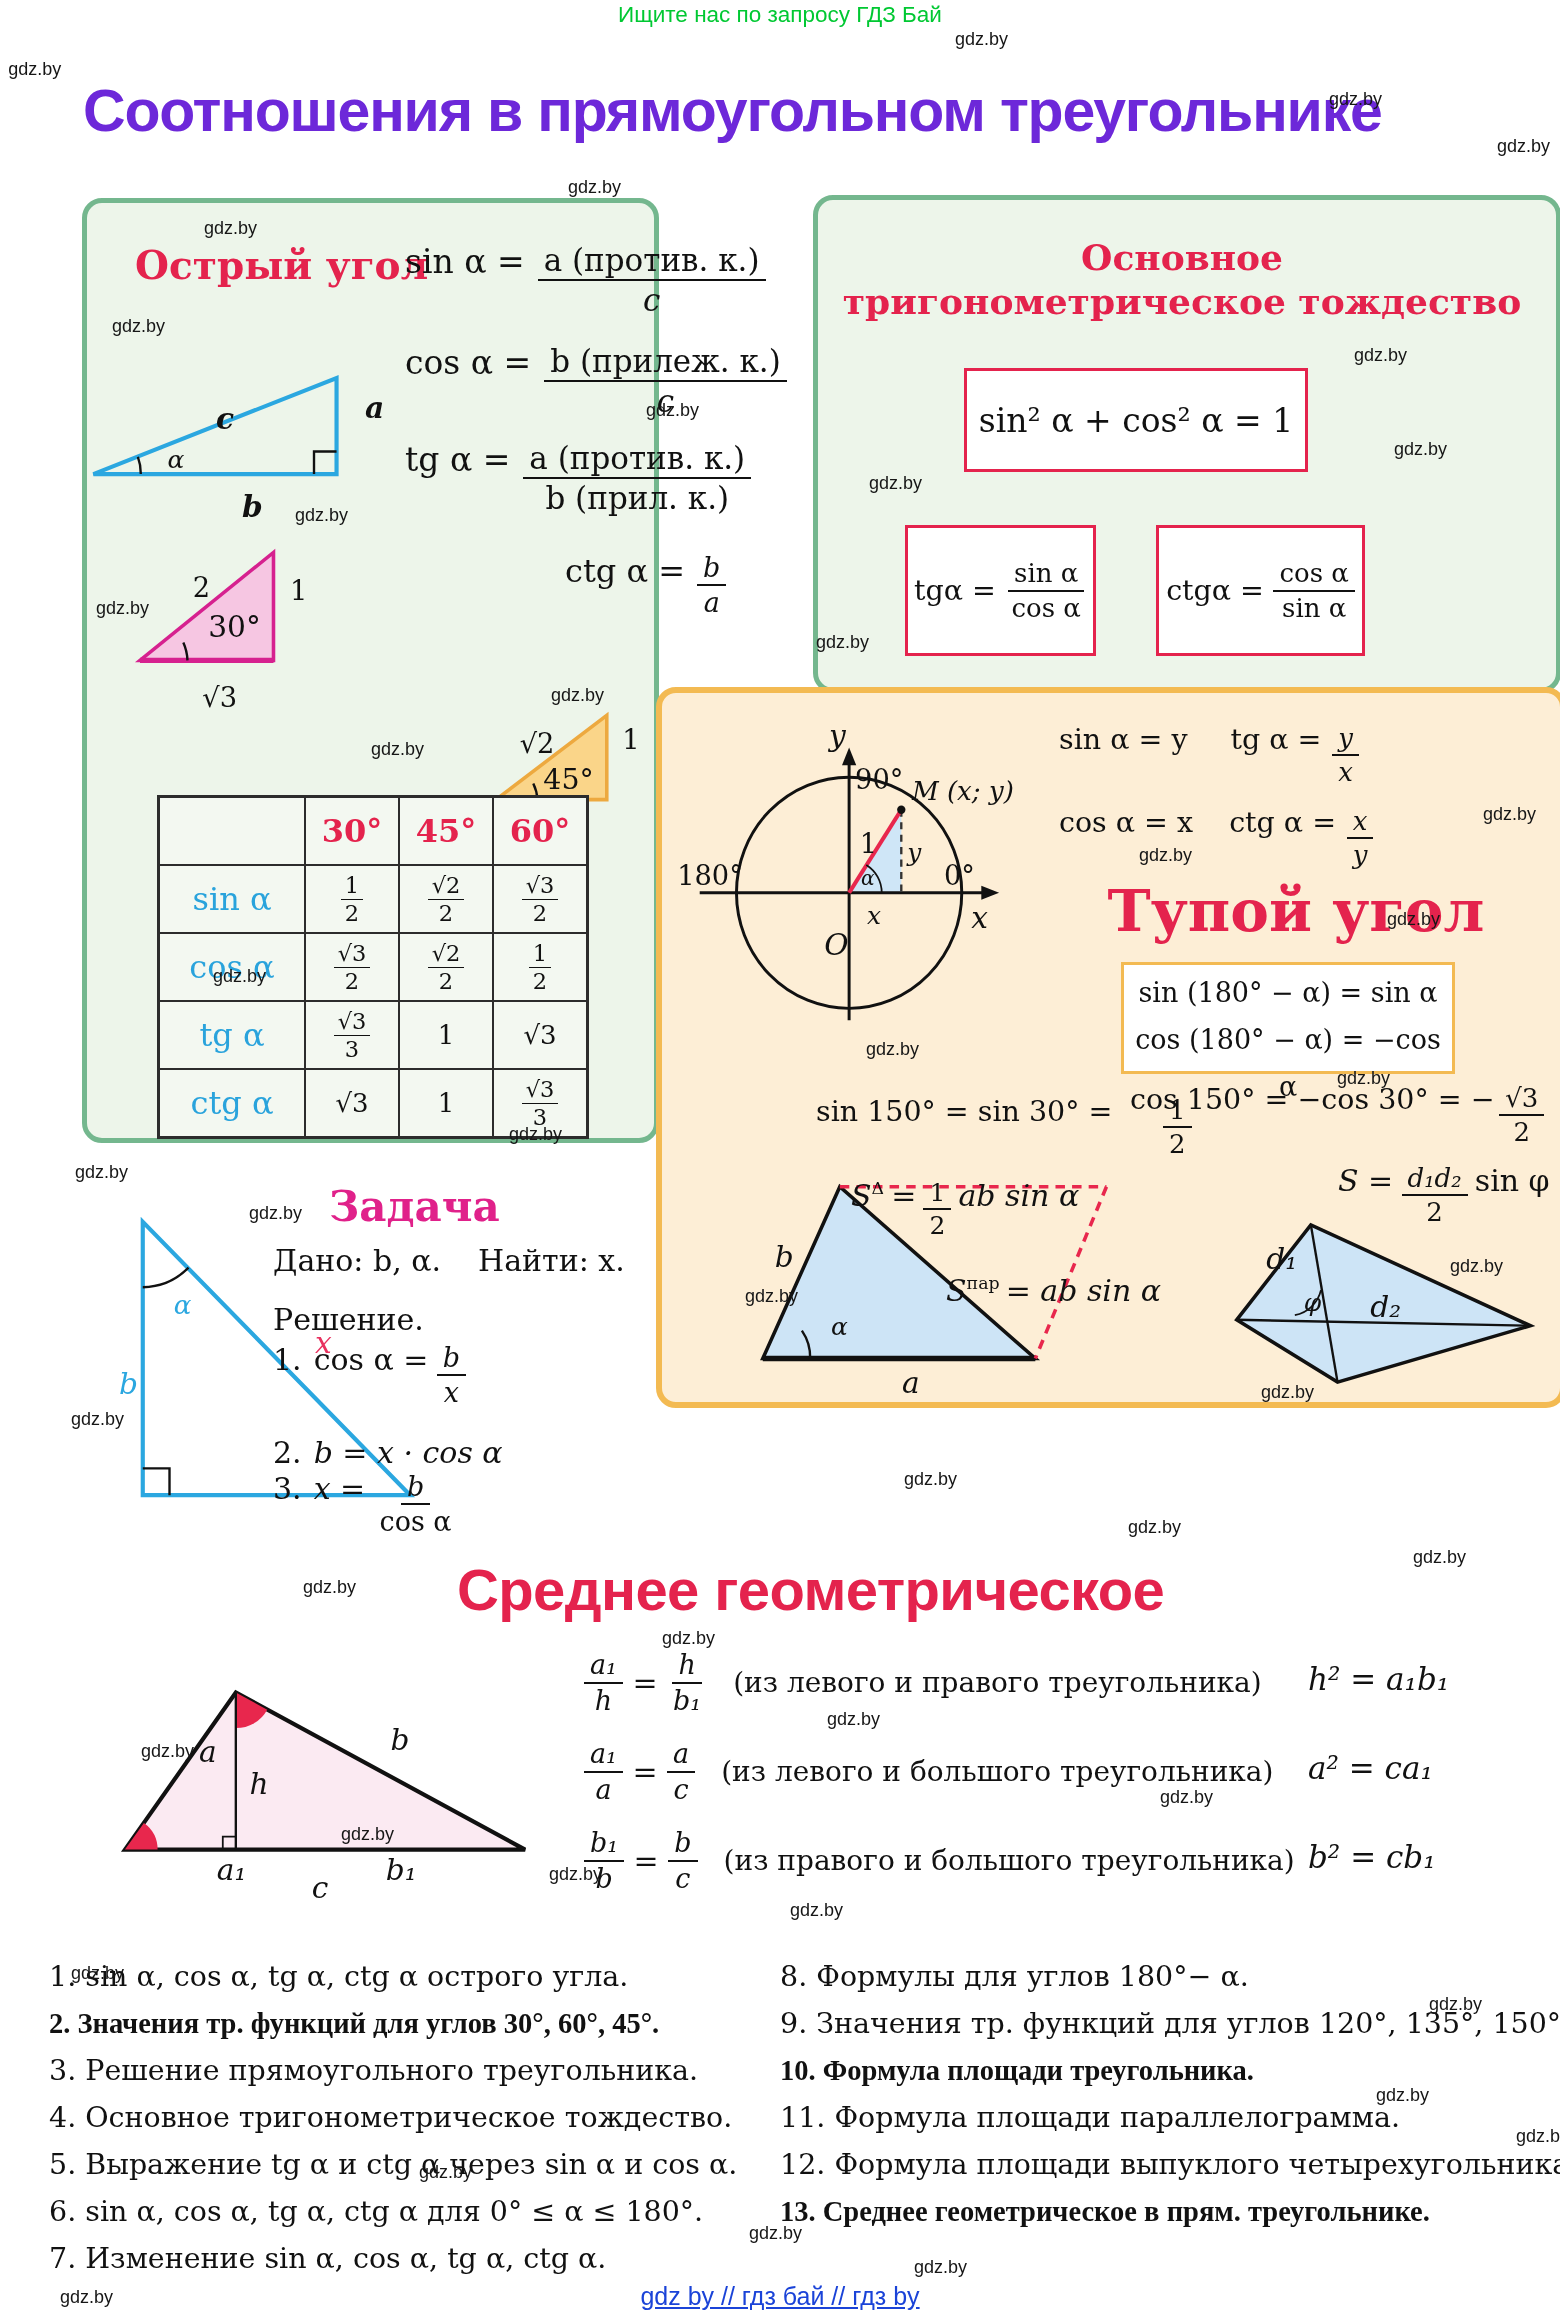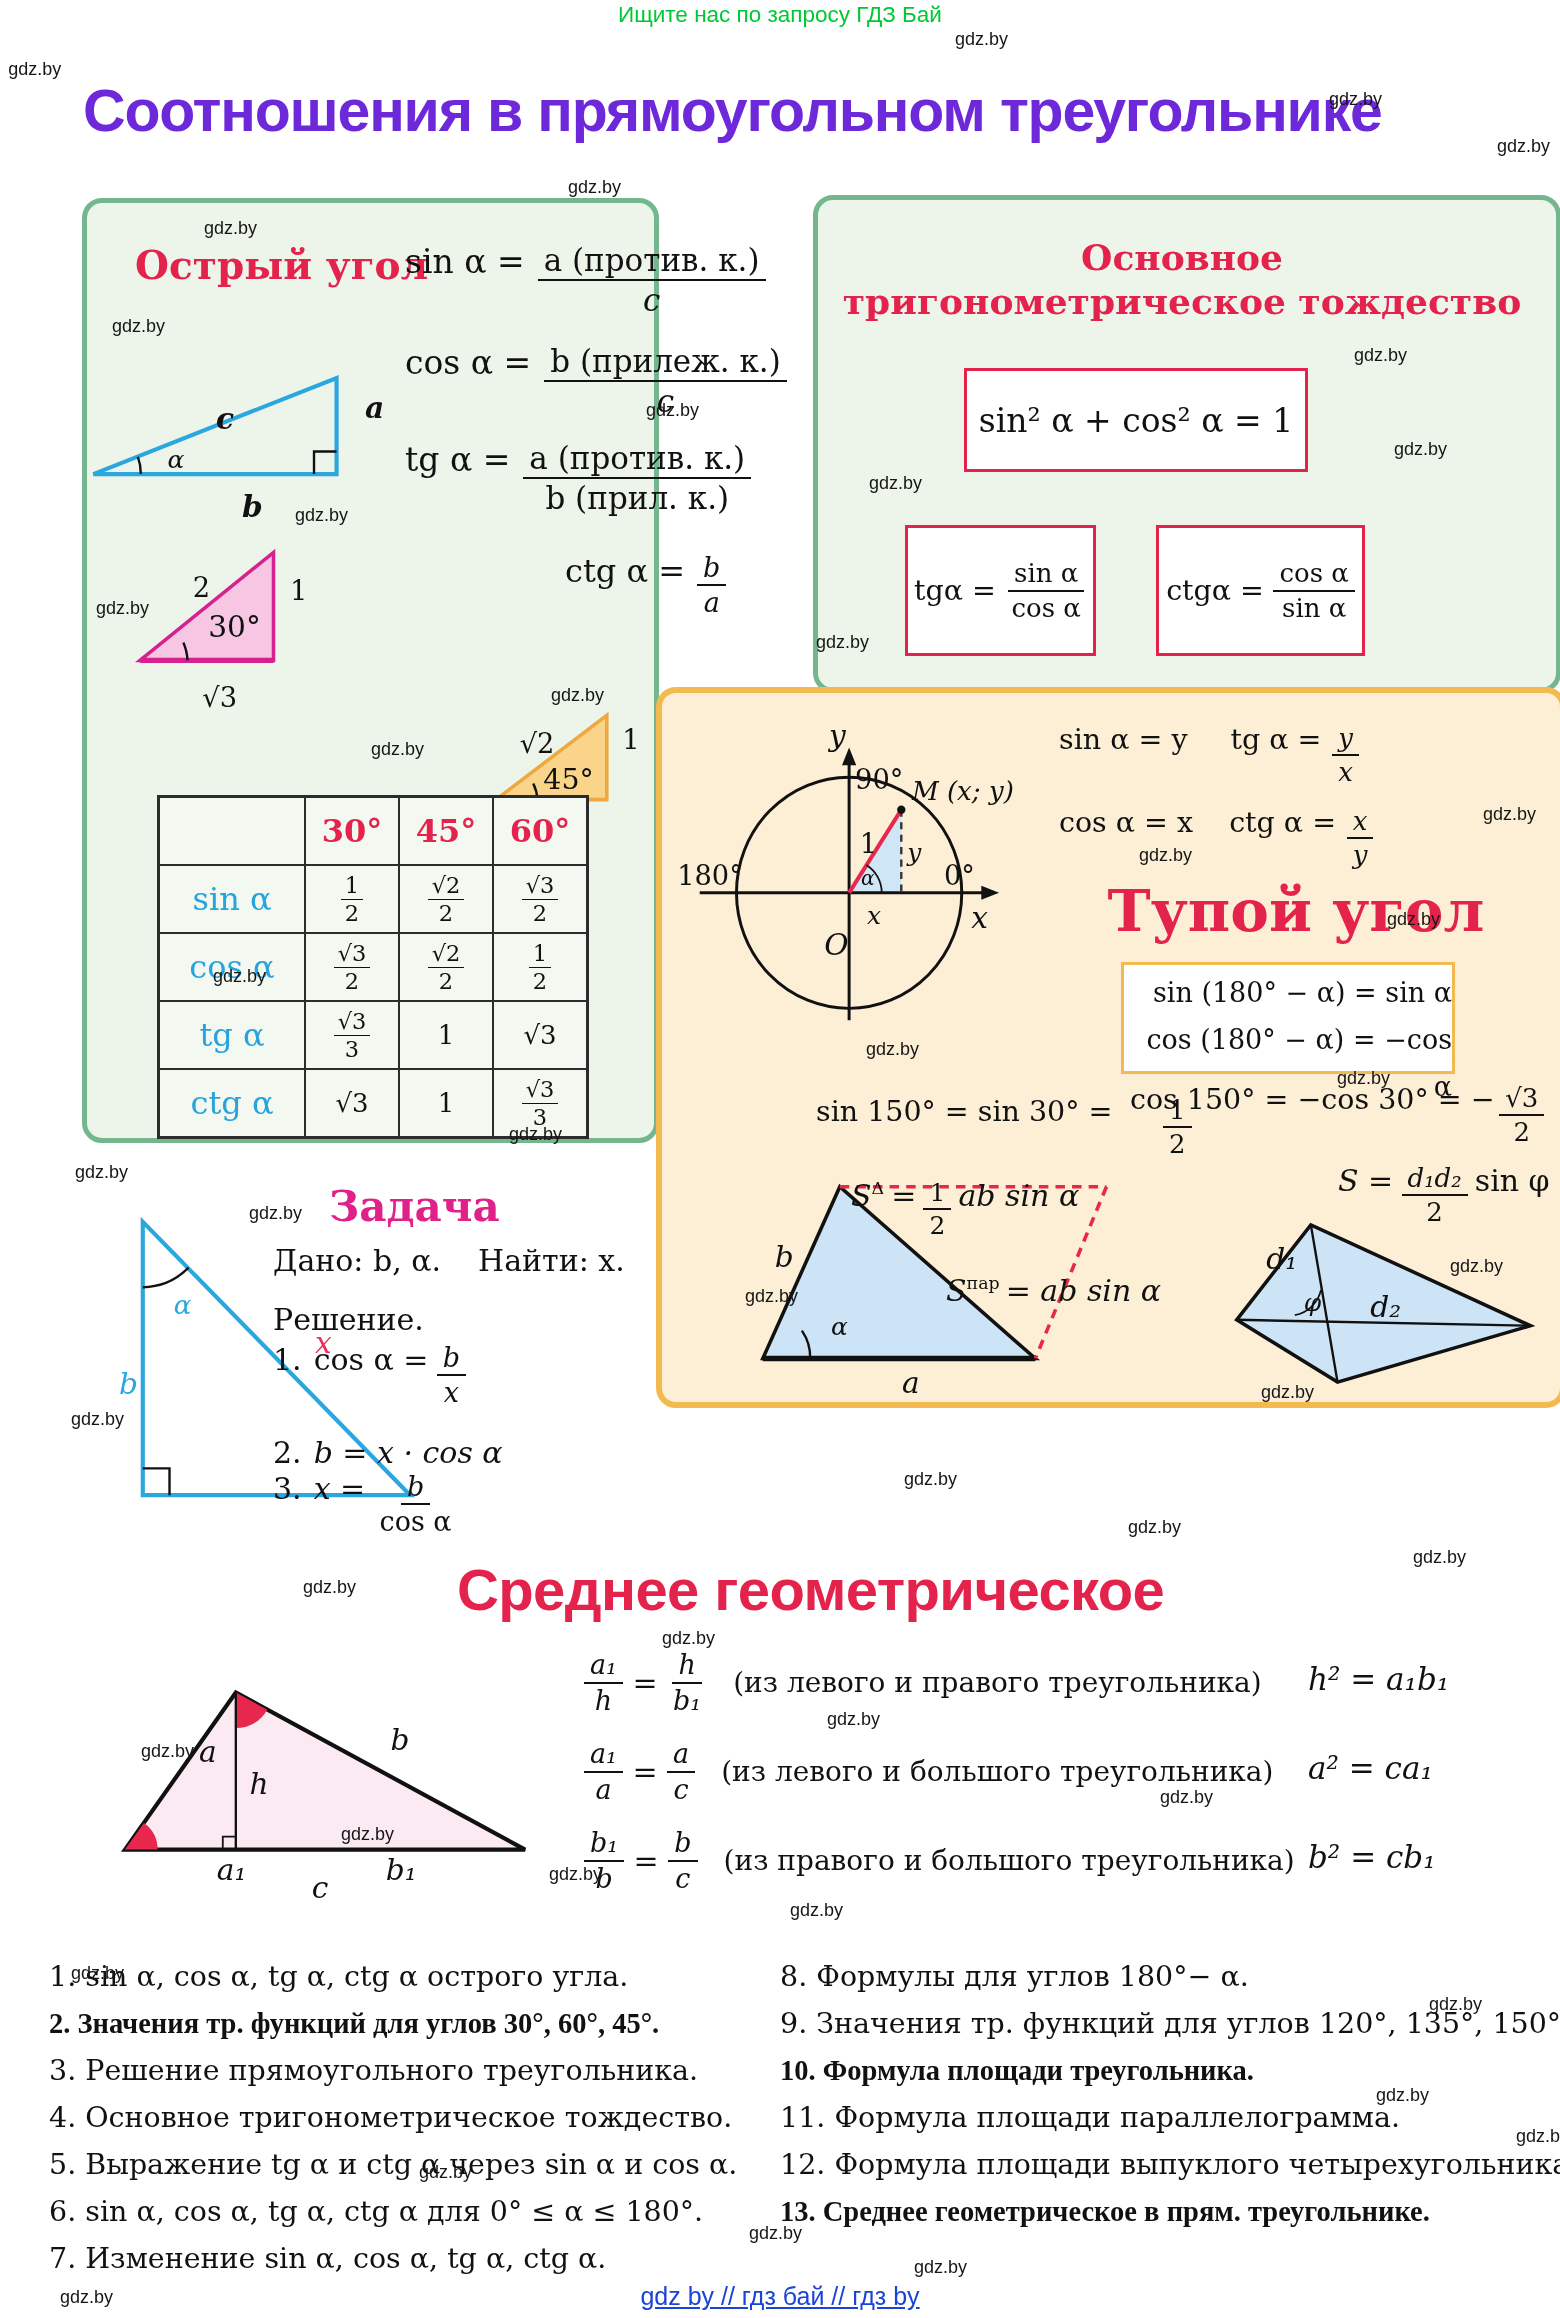--- a/index.html
+++ b/index.html
@@ -30,21 +30,21 @@
   .sub{font-size:0.58em;vertical-align:-0.3em;}
   
   .bigf{font-size:31px;}
   .bigf .lhs{font-size:33px;margin-right:13px;}
   
   .redbox{position:absolute;background:#fff;border:3.6px solid #e4234d;z-index:1;
           display:flex;align-items:center;justify-content:center;}
   
   .orbox{position:absolute;background:#fff;border:3.6px solid #f3ba52;z-index:1;
          text-align:center;font-size:27px;}
-  .orbox div{line-height:47px;text-align:right;}
+  .orbox div{line-height:47px;}
   
   #val-table{position:absolute;left:157px;top:795px;border-collapse:collapse;z-index:2;
              background:#f3f8f1;border:3.6px solid #2c2c2c;}
   #val-table td{border:2.4px solid #2c2c2c;text-align:center;vertical-align:middle;}
   #val-table td.thead{width:90px;height:55px;font-size:32px;font-weight:bold;color:#e4234d;}
   #val-table td.tlabel{width:142px;height:64px;font-size:32px;color:#29a3dc;}
   #val-table td.tcell{width:90px;height:64px;font-size:22.5px;}
   #val-table .fn{border-bottom:1.8px solid #111;padding:0 3.6px 0.6px 3.6px;}
   #val-table .fd{padding:0.6px 3.6px 0 3.6px;}
   .tval{font-size:26px;}

